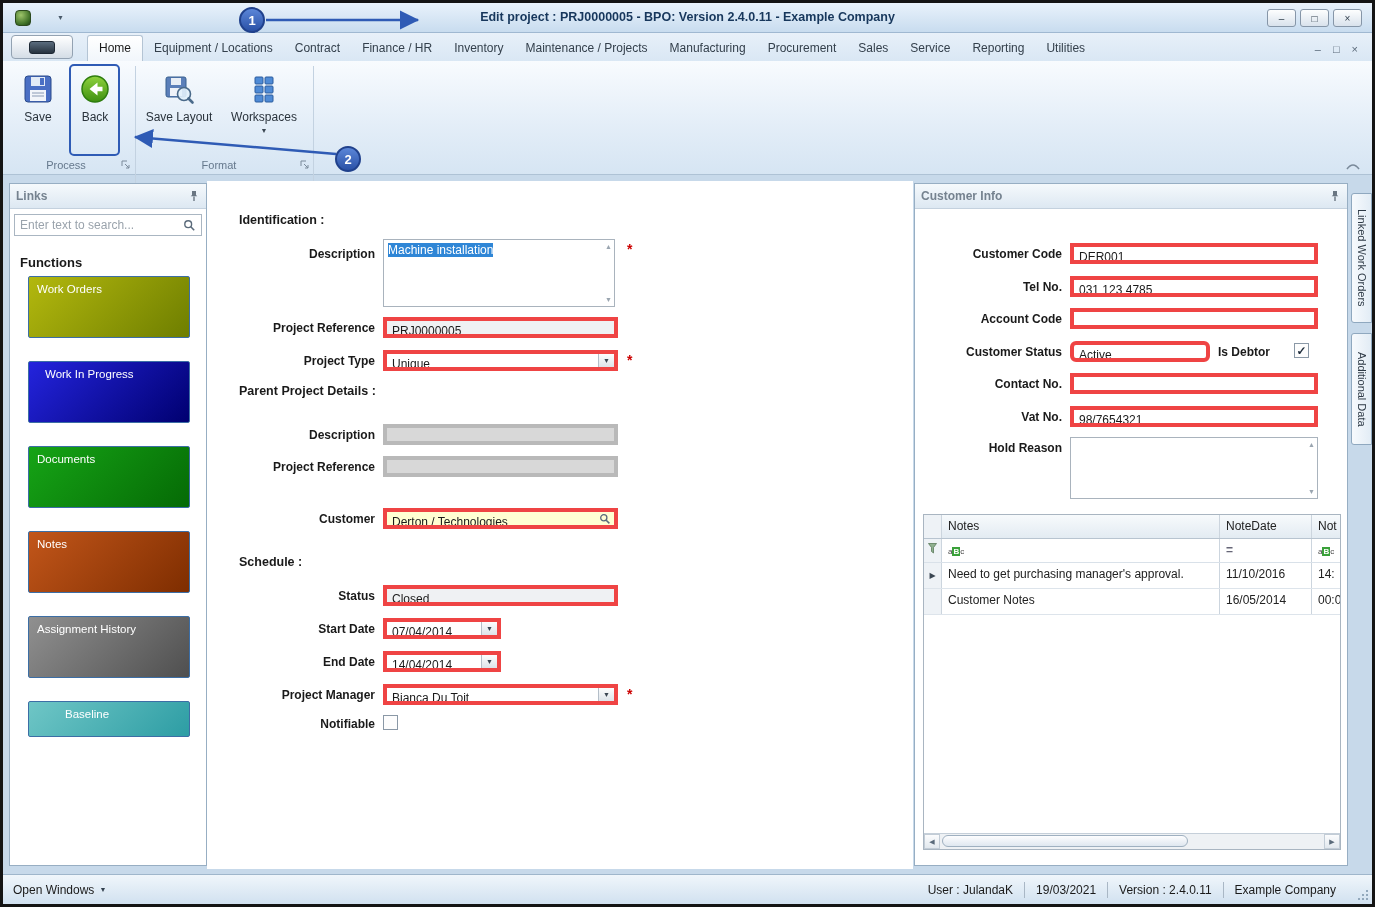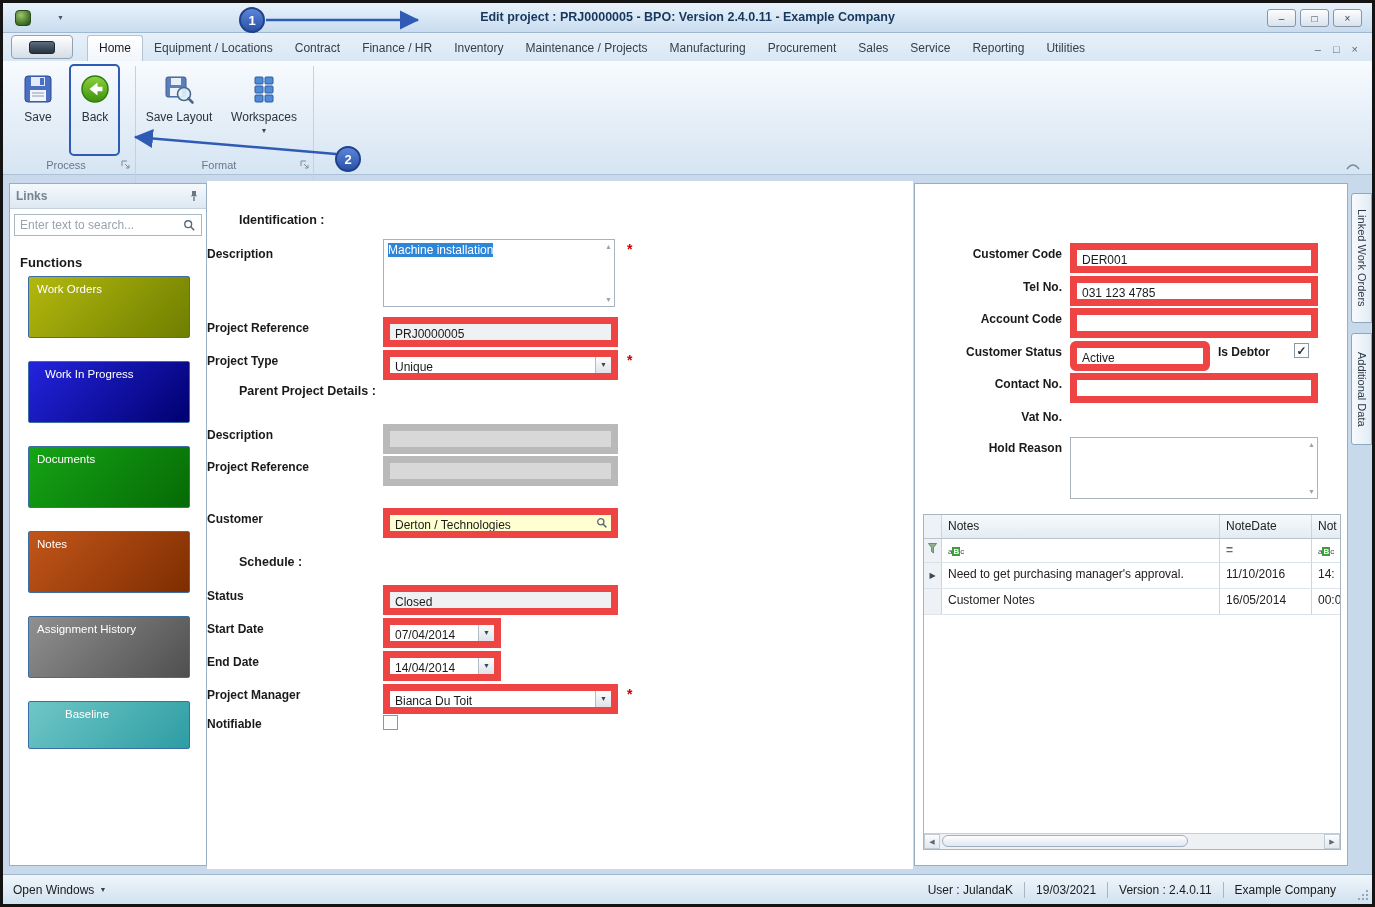--- a/index.html
+++ b/index.html
@@ -86,23 +86,23 @@
   .search-ico { padding:0 5px; display:flex; }
   .functions-hdr { font-weight:bold; font-size:13px; padding:14px 0 6px 10px; }
   .tile {
     position:relative; margin:0 0 23px 18px; width:162px; height:62px;
     border:1px solid #3c6ea5; border-radius:2px; color:#fff; font-size:11.5px;
     padding:6px 8px; cursor:default;
   }
   
   .form-area { position:absolute; left:204px; top:178px; width:706px; height:688px; background:#fff; }
   .sect { position:absolute; font-weight:bold; font-size:12.5px; }
-  .flbl { position:absolute; left:0; width:168px; text-align:left; font-weight:bold; }
+  .flbl { position:absolute; left:0; width:168px; text-align:right; font-weight:bold; }
   .fld {
-    position:absolute; height:30px; border:7px solid #ef4444; background:#fff;
+    position:absolute; height:21px; border:4px solid #ef4444; background:#fff;
     padding:2px 5px; line-height:16px; overflow:hidden; white-space:nowrap; font-size:12px;
   }
   .fld.ro { background:#eff1f3; }
   .fld.dis { background:#d8d8d8; border-color:#b9b9b9; }
   .fld.lookup { background:#ffffd2; }
   .dd-btn {
     position:absolute; right:0; top:0; bottom:0; width:16px;
     background:linear-gradient(#fdfdfd,#dde4ea); border-left:1px solid #b4bec8;
     display:flex; align-items:center; justify-content:center; font-size:7px; color:#3a4652;
   }
@@ -307,21 +307,21 @@
           <line x1="7.8" y1="7.8" x2="11.2" y2="11.2" stroke="#5a6a7a" stroke-width="1.6"></line>
         </svg>
       </span>
     </div>
     <div class="functions-hdr">Functions</div>
     <div class="tile" style="background: linear-gradient(135deg, rgb(179, 184, 14), rgb(110, 126, 0));"><span>Work Orders</span></div>
     <div class="tile" style="background: linear-gradient(135deg, rgb(36, 36, 221), rgb(0, 0, 112)); padding-left: 16px;"><span>Work In Progress</span></div>
     <div class="tile" style="background: linear-gradient(135deg, rgb(22, 164, 22), rgb(5, 106, 5));"><span>Documents</span></div>
     <div class="tile" style="background: linear-gradient(135deg, rgb(194, 86, 26), rgb(126, 45, 0));"><span>Notes</span></div>
     <div class="tile" style="background: linear-gradient(135deg, rgb(144, 144, 144), rgb(79, 79, 79));"><span>Assignment History</span></div>
-    <div class="tile" style="height: 48px; background: linear-gradient(135deg, rgb(111, 198, 198), rgb(45, 157, 164)); padding-left: 36px;"><span>Baseline</span></div>
+    <div class="tile" style="height: 36px; background: linear-gradient(135deg, rgb(111, 198, 198), rgb(45, 157, 164)); padding-left: 36px;"><span>Baseline</span></div>
   </div>
 
   <div class="form-area">
     <div class="sect" style="left:32px; top:32px;">Identification :</div>
 
     <div class="flbl" style="top:66px;">Description</div>
     <div class="textbox" style="left:176px; top:58px; width:232px; height:68px; padding:3px 16px 3px 4px;">
       <span class="sel">Machine installation</span>
       <span class="ta-arrow" style="top:3px;">▲</span>
       <span class="ta-arrow" style="bottom:3px;">▼</span>
@@ -379,39 +379,47 @@
       <span>Bianca Du Toit</span>
       <span class="dd-btn">▼</span>
     </div>
     <span class="star" style="left:420px; top:505px;">*</span>
 
     <div class="flbl" style="top:536px;">Notifiable</div>
     <div class="cb" style="left:176px; top:534px;"></div>
   </div>
 
   <div class="panel cust-panel">
+    <div class="panel-header">
+      <span class="ph-title">Customer Info</span>
+      <svg width="12" height="12" viewBox="0 0 12 12">
+        <path d="M4 1 h4 v4 l1.3 1.3 H2.7 L4 5 Z" fill="#6a7682"></path>
+        <line x1="6" y1="6.5" x2="6" y2="11" stroke="#6a7682" stroke-width="1.4"></line>
+      </svg>
+    </div>
 
     <div class="clbl" style="top:63px;">Customer Code</div>
     <div class="fld" style="top:59px;"><span>DER001</span></div>
 
     <div class="clbl" style="top:96px;">Tel No.</div>
     <div class="fld" style="top:92px;"><span>031 123 4785</span></div>
 
     <div class="clbl" style="top:128px;">Account Code</div>
     <div class="fld" style="top:124px;"><span></span></div>
 
     <div class="clbl" style="top:161px;">Customer Status</div>
     <div class="fld" style="top:157px; width:140px;border-radius:6px;"><span>Active</span></div>
     <div style="position:absolute; left:303px; top:161px; font-weight:bold;">Is Debtor</div>
     <div class="cb" style="left:379px; top:159px;">✓</div>
 
     <div class="clbl" style="top:193px;">Contact No.</div>
     <div class="fld" style="top:189px;"><span></span></div>
 
     <div class="clbl" style="top:226px;">Vat No.</div>
+    <div class="fld" style="top:222px;"><span>98/7654321</span></div>
 
     <div class="clbl" style="top:257px;">Hold Reason</div>
     <div class="textbox" style="left:155px; top:253px; width:248px; height:62px; padding:3px 16px 3px 4px;">
       <span></span>
       <span class="ta-arrow" style="top:3px;">▲</span>
       <span class="ta-arrow" style="bottom:3px;">▼</span>
     </div>
 
     <div class="grid">
       <div class="g-row g-hrow">

